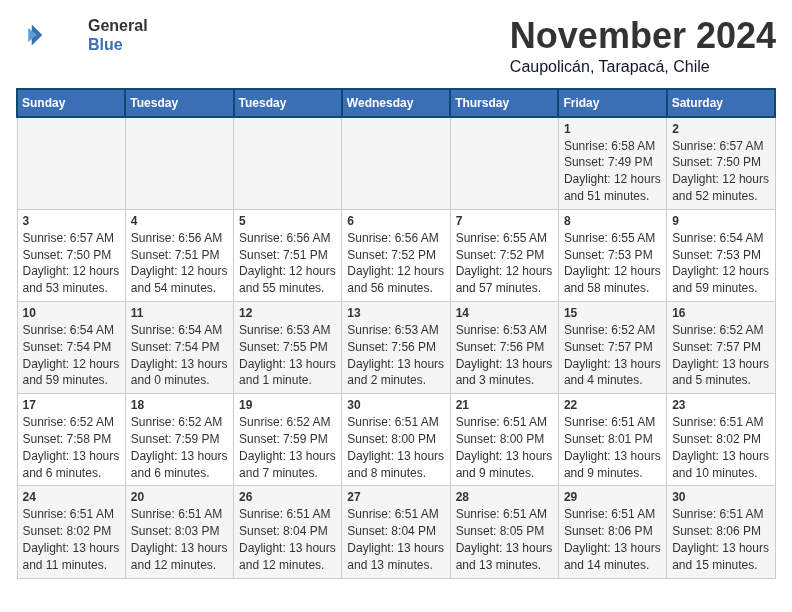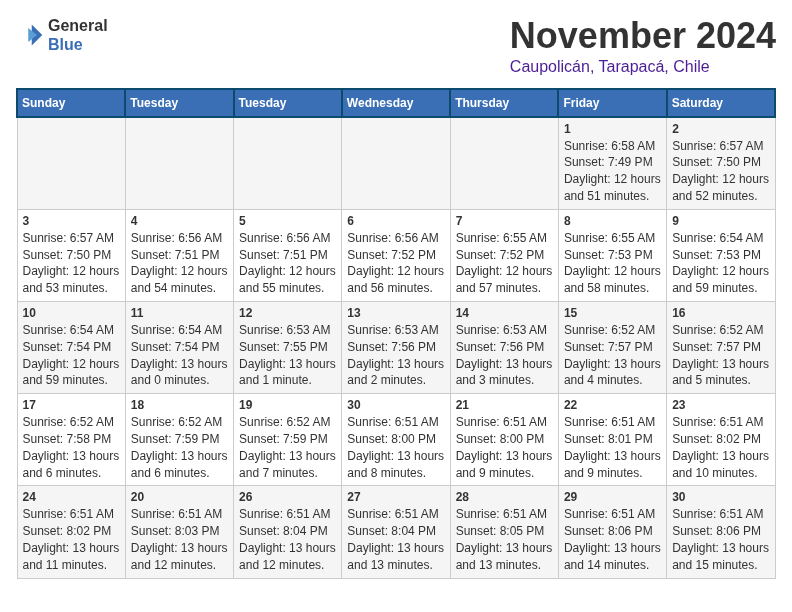--- a/index.html
+++ b/index.html
@@ -22,37 +22,38 @@
       gap: 4px;
     }
     .logo-text {
       font-size: 16px;
       font-weight: bold;
       color: #333;
       line-height: 1.2;
     }
     .logo-text span {
       display: block;
+      margin-left: 40px;
     }
     .logo-icon {
       width: 28px;
       height: 28px;
     }
     .title-block {
       text-align: left;
     }
     .month-title {
       font-size: 36px;
       font-weight: bold;
       color: #333;
       line-height: 1.1;
     }
     .location-title {
       font-size: 16px;
-      color: #4c1d95;
+      color: #0f172a;
       margin-top: 2px;
     }
     .calendar {
       width: 100%;
       border-collapse: collapse;
       table-layout: fixed;
     }
     .calendar thead th {
       background-color: #3a6eb5;
       color: #fff;

